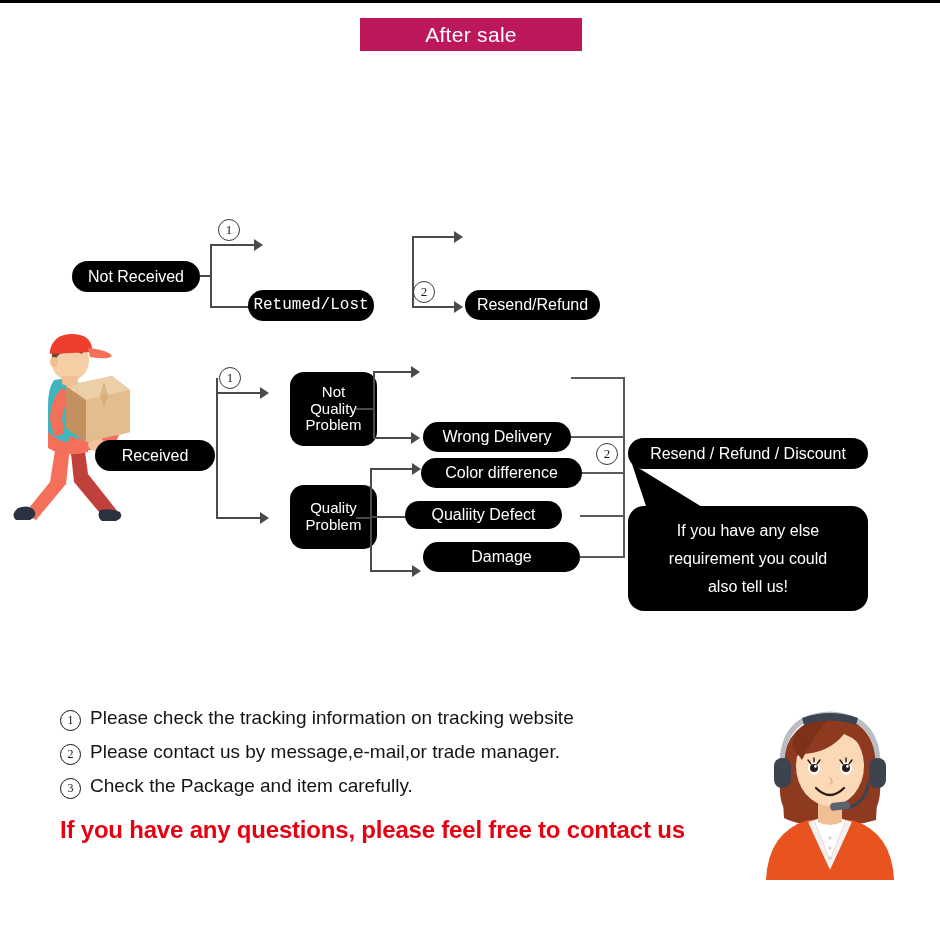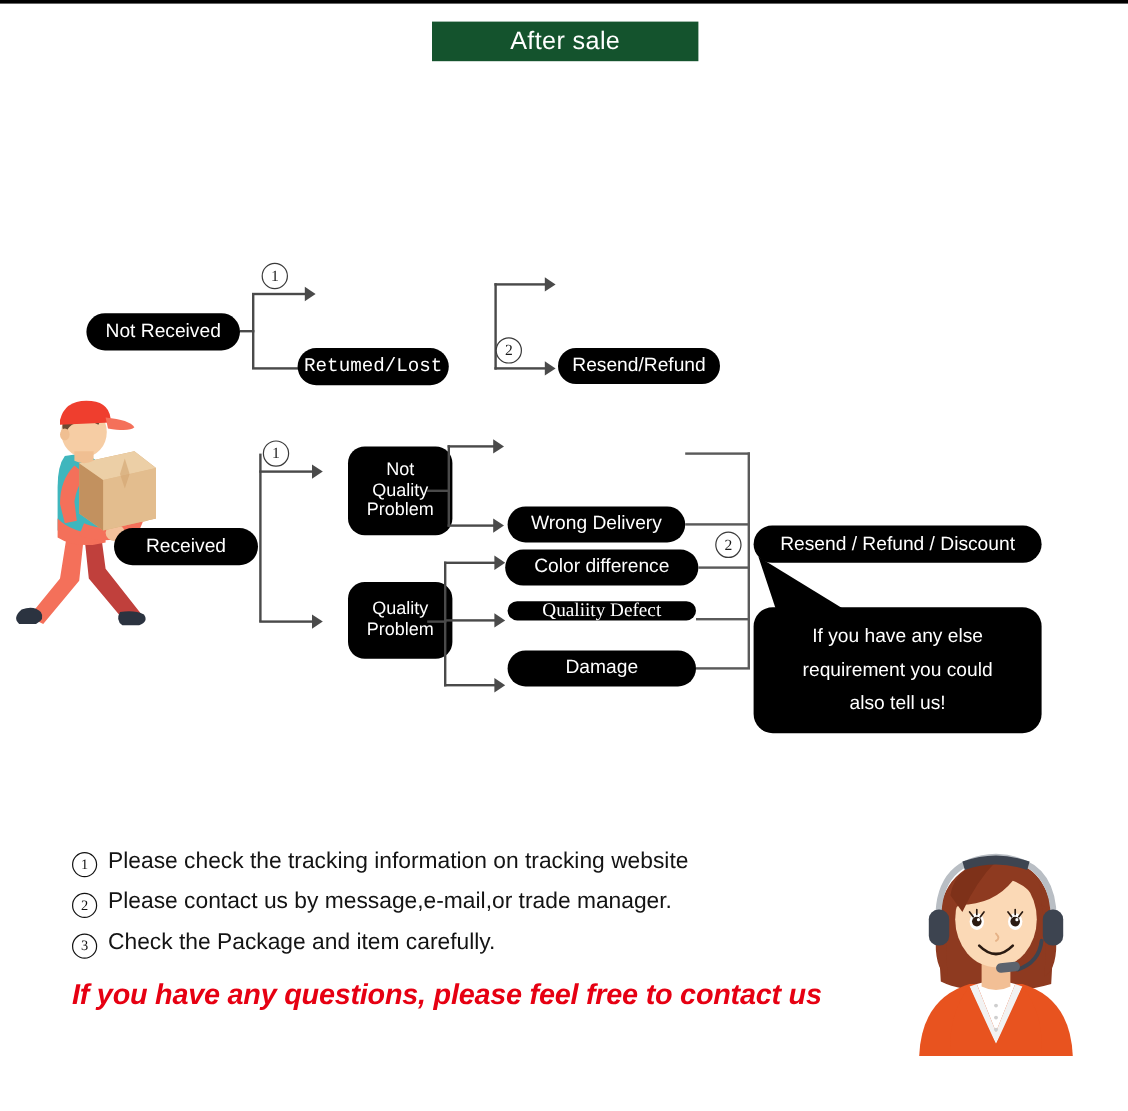--- a/index.html
+++ b/index.html
@@ -8,21 +8,21 @@
     font-family:"Liberation Sans","DejaVu Sans",sans-serif;
     background:#ffffff;
   }
   .stage{position:absolute;left:0;top:0;width:940px;height:926px;}
 
   
   .topline{position:absolute;left:0;width:940px;background:#000;}
   .topline.a{top:0;height:3px;}
   .header-tab{
     position:absolute;left:360px;top:18px;width:222px;height:33px;
-    background:#14532d;color:#ffffff;
+    background:#be185d;color:#ffffff;
     display:flex;align-items:center;justify-content:center;
     font-size:21px;font-weight:400;letter-spacing:.3px;
   }
 
   
   .pill{
     position:absolute;background:#000000;color:#ffffff;
     border-radius:999px;display:flex;align-items:center;justify-content:center;
     font-size:16px;line-height:1.1;text-align:center;white-space:nowrap;
     padding:0 10px;box-sizing:border-box;
@@ -65,21 +65,21 @@
   .notes{position:absolute;left:60px;top:706px;width:700px;}
   .note-row{display:flex;align-items:flex-start;margin-bottom:9px;}
   .note-mark{
     width:19px;height:19px;min-width:19px;border:1.4px solid #111;border-radius:50%;
     display:flex;align-items:center;justify-content:center;font-size:12px;color:#111;
     margin-top:4px;margin-right:9px;font-family:"Liberation Serif",serif;
   }
   .note-text{font-size:19px;color:#141414;line-height:1.28;font-family:"Liberation Sans",sans-serif;text-align:center;}
   .redline{
     position:absolute;left:60px;top:816px;font-size:24px;font-weight:bold;
-    color:#e60012;letter-spacing:-0.2px;font-family:"Liberation Sans",sans-serif;font-style:italic;
+    color:#e60012;letter-spacing:-0.2px;font-family:"Liberation Sans",sans-serif;
   }
 
   .art{position:absolute;}
 </style>
 </head>
 <body>
 
 <div class="stage">
 
   <div class="topline a"></div>
@@ -175,21 +175,21 @@
   <div class="conn v" style="left:370px;top:468px;height:104px;"></div>
   <div class="conn h" style="left:370px;top:468px;width:44px;"></div>
   <div class="conn h" style="left:370px;top:516px;width:44px;"></div>
   <div class="conn h" style="left:370px;top:570px;width:44px;"></div>
   <div class="arrow" style="left:412px;top:463px;"></div>
   <div class="arrow" style="left:412px;top:511px;"></div>
   <div class="arrow" style="left:412px;top:565px;"></div>
 
   <div class="pill" style="left:423px;top:422px;width:148px;height:30px;">Wrong Delivery</div>
   <div class="pill" style="left:421px;top:458px;width:161px;height:30px;">Color difference</div>
-  <div class="pill" style="left:423px;top:501px;width:157px;height:16px;font-family:Liberation Serif, serif;">Qualiity Defect</div>
+  <div class="pill" style="left:405px;top:501px;width:157px;height:28px;">Qualiity Defect</div>
   <div class="pill" style="left:423px;top:542px;width:157px;height:30px;">Damage</div>
 
   <div class="conn h thin" style="left:571px;top:377px;width:54px;"></div>
   <div class="conn h thin" style="left:571px;top:436px;width:54px;"></div>
   <div class="conn h thin" style="left:582px;top:472px;width:43px;"></div>
   <div class="conn h thin" style="left:580px;top:515px;width:45px;"></div>
   <div class="conn h thin" style="left:580px;top:556px;width:45px;"></div>
   <div class="conn v thin" style="left:623px;top:377px;height:180px;"></div>
   <div class="circnum" style="left:596px;top:443px;">2</div>
 

